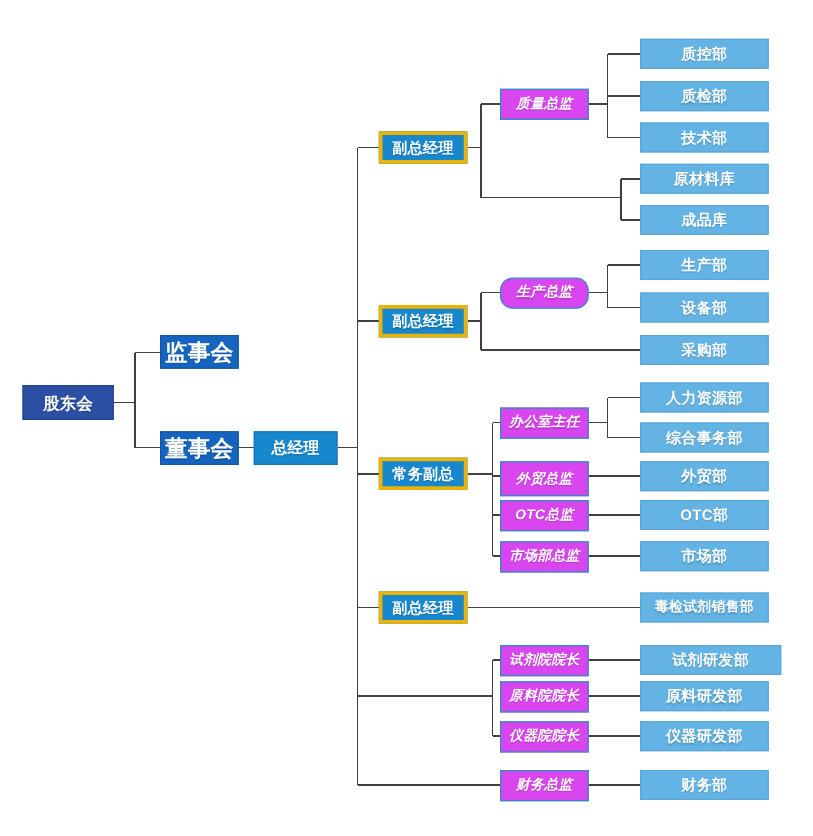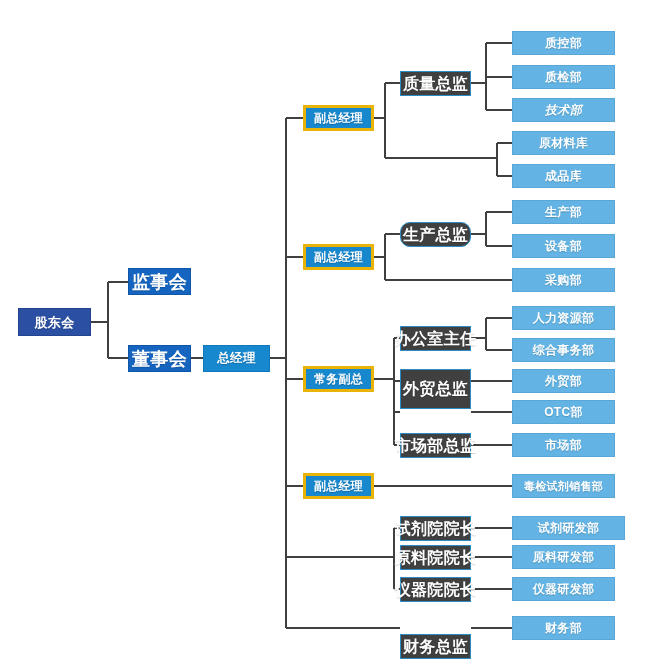--- a/index.html
+++ b/index.html
@@ -54,23 +54,24 @@
     background: #1787CE;
     border: 1px solid #1277b8;
     font-size: 12.5px;
   }
   .lvl-vp {
     background: #1787CE;
     border: 3px solid #eab308;
     font-size: 12px;
   }
   .lvl-dir {
-    background: #404040;
+    background: #d946ef;
     border: 1px solid #2a8cc2;
-    font-size: 16px;
+    font-size: 11px;
+    font-style: italic;
   }
   .lvl-dept {
     background: #63B4E4;
     border: 1px solid #59a7d6;
     font-size: 12px;
   }
   .lvl-dept.small {
     font-size: 11px;
   }
 </style>
@@ -161,30 +162,31 @@
   <div class="node lvl-gm" style="left:203px; top:345px; width:67px; height:27px;">总经理</div>
 
   <div class="node lvl-vp" style="left:303px; top:105px; width:71px; height:26px;">副总经理</div>
   <div class="node lvl-vp" style="left:303px; top:244px; width:71px; height:26px;">副总经理</div>
   <div class="node lvl-vp" style="left:303px; top:366px; width:71px; height:26px;">常务副总</div>
   <div class="node lvl-vp" style="left:303px; top:473px; width:71px; height:26px;">副总经理</div>
 
   <div class="node lvl-dir" style="left:400px; top:71px; width:71px; height:25px;">质量总监</div>
   <div class="node lvl-dir" style="left:400px; top:222px; width:71px; height:25px;border-radius:10px;">生产总监</div>
   <div class="node lvl-dir" style="left:400px; top:326px; width:71px; height:25px;">办公室主任</div>
-  <div class="node lvl-dir" style="left:400px; top:369px; width:71px; height:40px;">外贸总监</div>
+  <div class="node lvl-dir" style="left:400px; top:369px; width:71px; height:28px;">外贸总监</div>
+  <div class="node lvl-dir" style="left:400px; top:400px; width:71px; height:25px;">OTC总监</div>
   <div class="node lvl-dir" style="left:400px; top:433px; width:71px; height:25px;">市场部总监</div>
   <div class="node lvl-dir" style="left:400px; top:516px; width:71px; height:25px;">试剂院院长</div>
   <div class="node lvl-dir" style="left:400px; top:545px; width:71px; height:25px;">原料院院长</div>
   <div class="node lvl-dir" style="left:400px; top:577px; width:71px; height:25px;">仪器院院长</div>
-  <div class="node lvl-dir" style="left:400px; top:616px; width:71px; height:25px;margin-top:18px;">财务总监</div>
+  <div class="node lvl-dir" style="left:400px; top:616px; width:71px; height:25px;">财务总监</div>
 
   <div class="node lvl-dept" style="left:512px; top:31px; width:103px; height:24px;">质控部</div>
   <div class="node lvl-dept" style="left:512px; top:65px; width:103px; height:24px;">质检部</div>
-  <div class="node lvl-dept" style="left:512px; top:98px; width:103px; height:24px;font-style:italic;">技术部</div>
+  <div class="node lvl-dept" style="left:512px; top:98px; width:103px; height:24px;">技术部</div>
   <div class="node lvl-dept" style="left:512px; top:131px; width:103px; height:24px;">原材料库</div>
   <div class="node lvl-dept" style="left:512px; top:164px; width:103px; height:24px;">成品库</div>
 
   <div class="node lvl-dept" style="left:512px; top:200px; width:103px; height:24px;">生产部</div>
   <div class="node lvl-dept" style="left:512px; top:234px; width:103px; height:24px;">设备部</div>
   <div class="node lvl-dept" style="left:512px; top:268px; width:103px; height:24px;">采购部</div>
 
   <div class="node lvl-dept" style="left:512px; top:306px; width:103px; height:24px;">人力资源部</div>
   <div class="node lvl-dept" style="left:512px; top:338px; width:103px; height:24px;">综合事务部</div>
   <div class="node lvl-dept" style="left:512px; top:369px; width:103px; height:24px;">外贸部</div>

